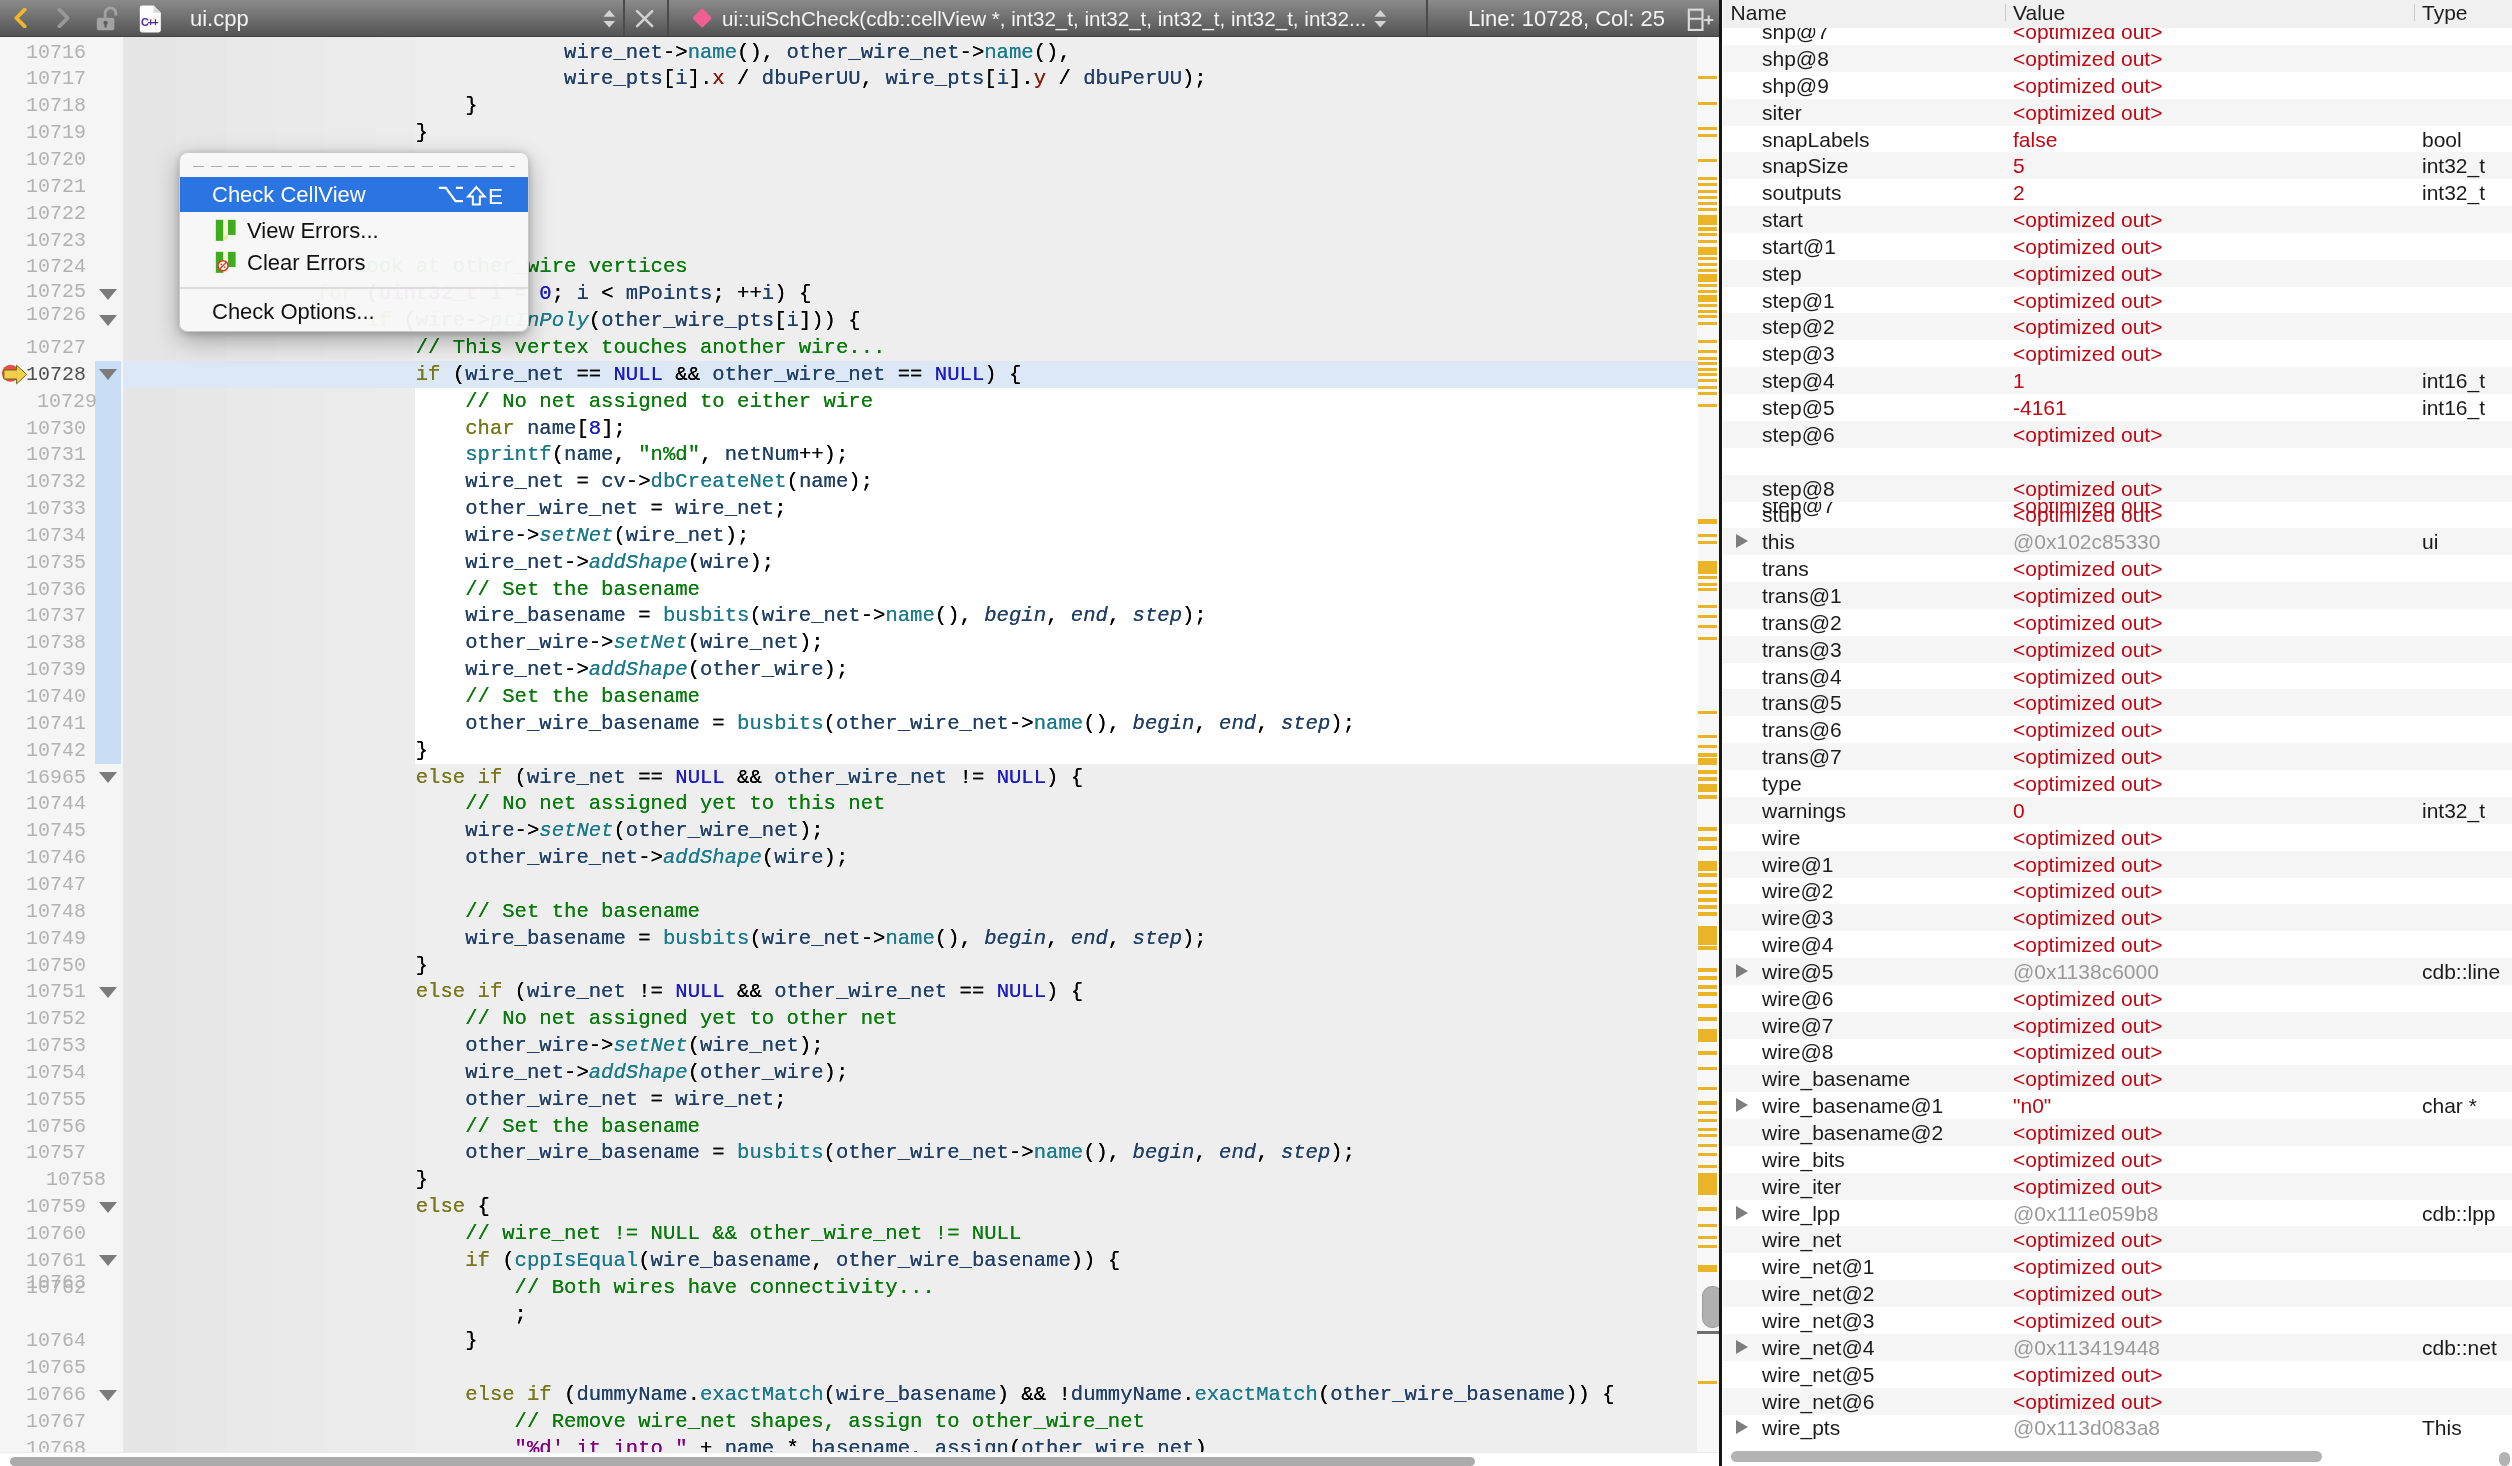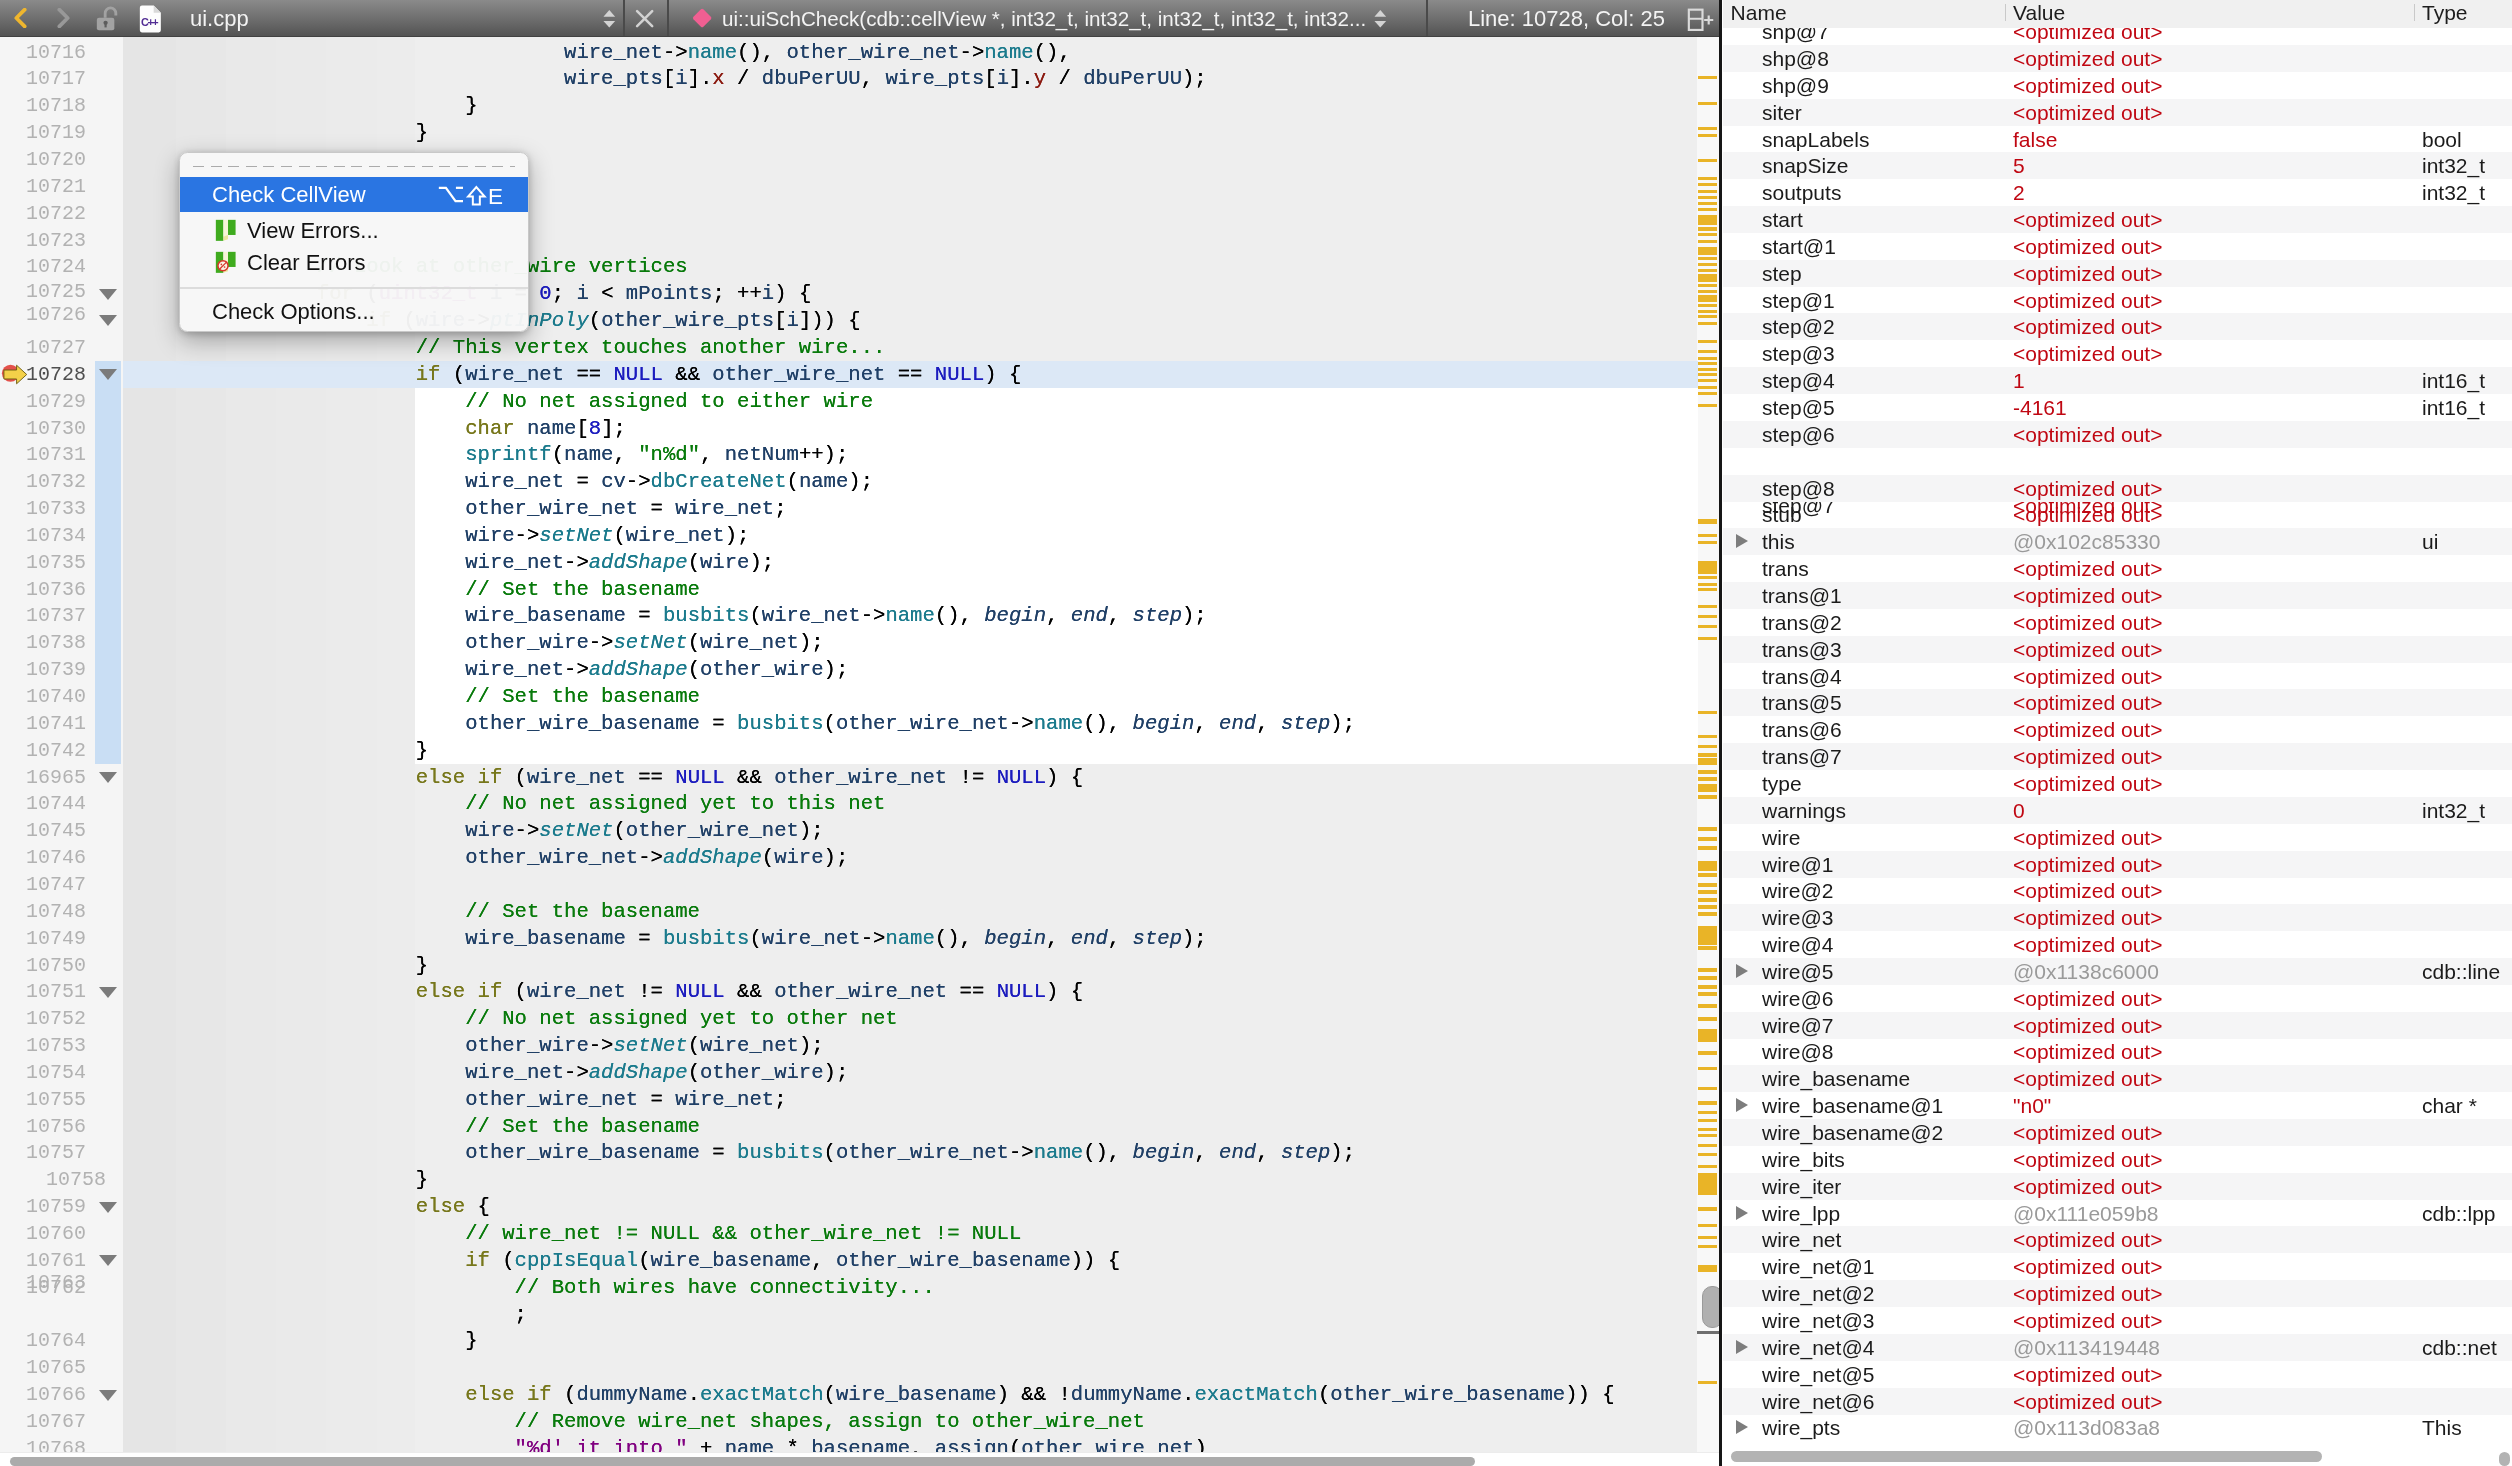--- a/index.html
+++ b/index.html
@@ -84,21 +84,21 @@
         <div class="ln" style="top:119px;">10719</div>
         <div class="ln" style="top:146px;">10720</div>
         <div class="ln" style="top:173px;">10721</div>
         <div class="ln" style="top:200px;">10722</div>
         <div class="ln" style="top:227px;">10723</div>
         <div class="ln" style="top:253px;">10724</div>
         <div class="ln" style="top:278px;">10725</div>
         <div class="ln" style="top:301px;">10726</div>
         <div class="ln" style="top:334px;">10727</div>
         <div class="ln cur" style="top:361px;">10728</div>
-        <div class="ln" style="top:388px;">10729</div>
+        <div class="ln" style="top:388px;margin-left:11px;">10729</div>
         <div class="ln" style="top:415px;">10730</div>
         <div class="ln" style="top:441px;">10731</div>
         <div class="ln" style="top:468px;">10732</div>
         <div class="ln" style="top:495px;">10733</div>
         <div class="ln" style="top:522px;">10734</div>
         <div class="ln" style="top:549px;">10735</div>
         <div class="ln" style="top:576px;">10736</div>
         <div class="ln" style="top:602px;">10737</div>
         <div class="ln" style="top:629px;">10738</div>
         <div class="ln" style="top:656px;">10739</div>

